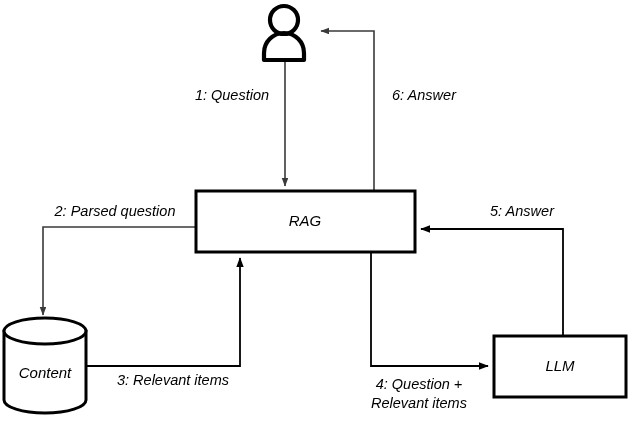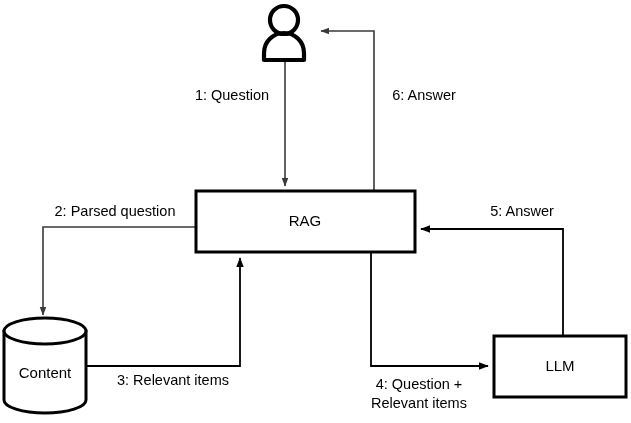--- a/index.html
+++ b/index.html
@@ -9,20 +9,21 @@
   }
   body {
     font-family: "Liberation Sans", "DejaVu Sans", sans-serif;
   }
   #canvas {
     position: relative;
     width: 631px;
     height: 423px;
     background: #ffffff;
     overflow: hidden;
+    font-style: italic;
   }
   #diagram-svg {
     position: absolute;
     left: 0;
     top: 0;
     width: 631px;
     height: 423px;
   }
   .node-label {
     font-family: "Liberation Sans", "DejaVu Sans", sans-serif;

